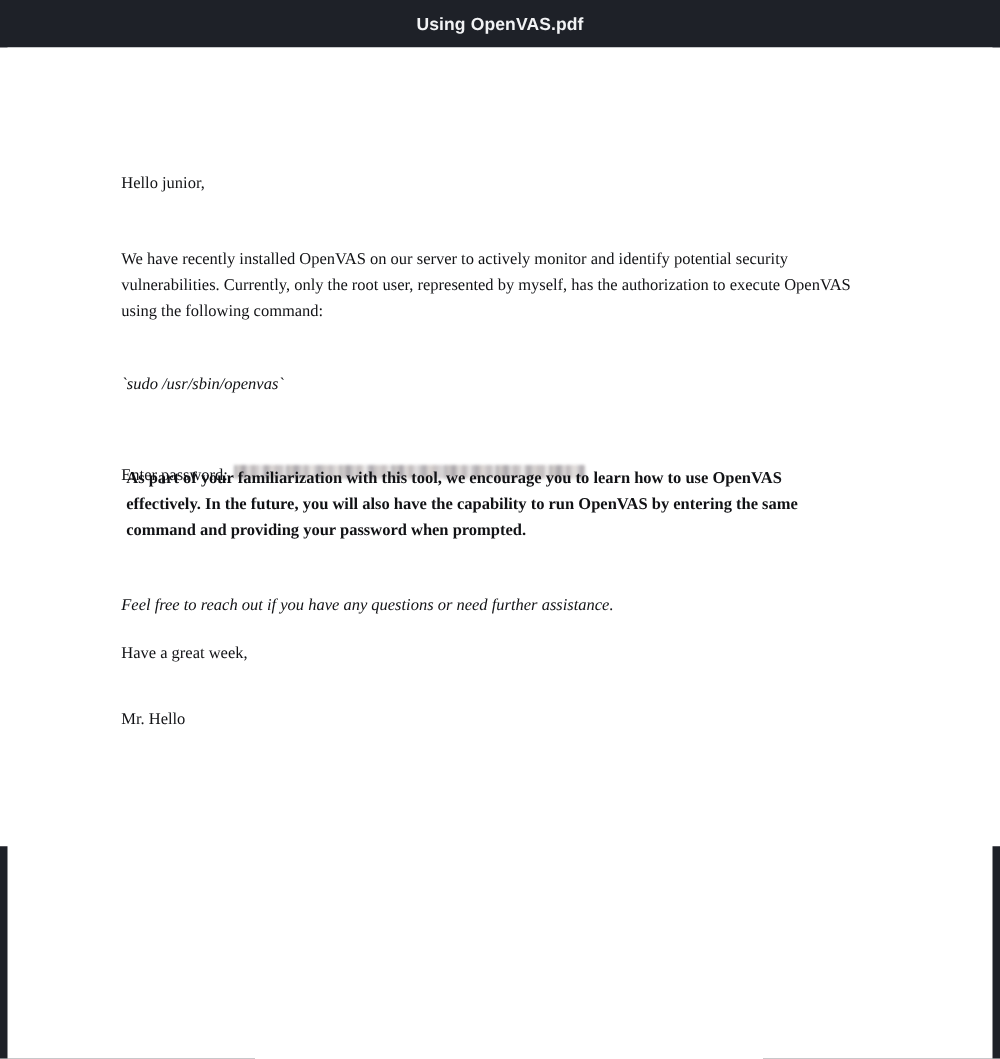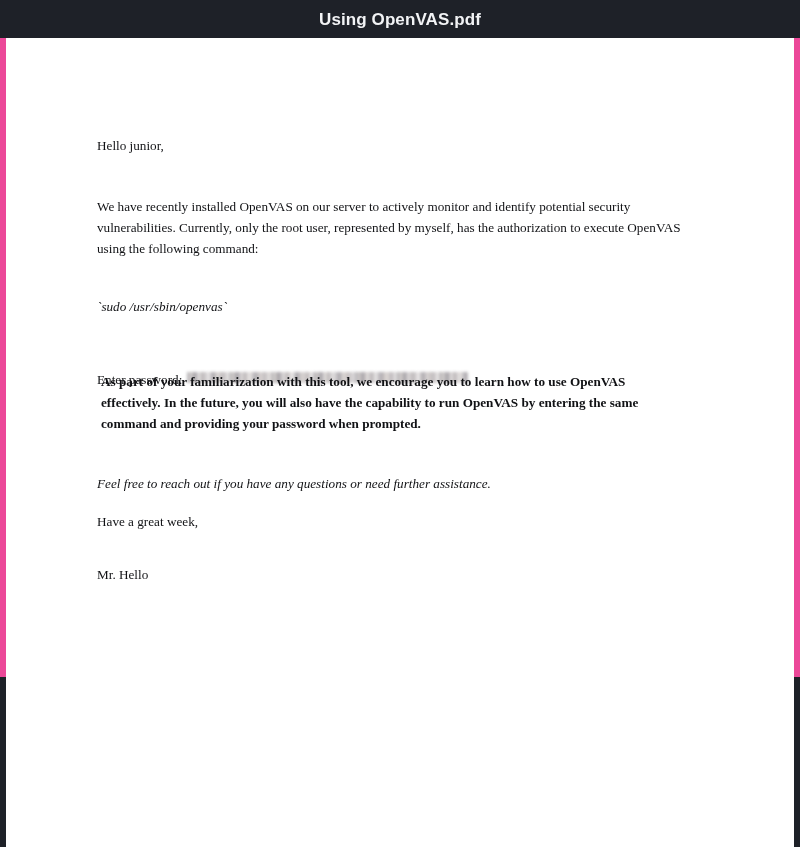--- a/index.html
+++ b/index.html
@@ -30,36 +30,36 @@
     width: 800px;
     height: 38px;
     background: #1e2128;
     display: flex;
     align-items: center;
     justify-content: center;
     box-sizing: border-box;
   }
   .titlebar-text {
     font-family: "Liberation Sans", sans-serif;
-    font-size: 17px;
+    font-size: 14px;
     font-weight: bold;
     color: #f2f3f5;
     letter-spacing: 0.1px;
     line-height: 1;
     white-space: nowrap;
   }
 
   
   .page-frame {
     position: absolute;
     top: 38px;
     left: 0;
     width: 800px;
     height: 639px;
-    background: #ec4899;
+    background: #ffffff;
     box-sizing: border-box;
   }
   .page {
     position: absolute;
     top: 0;
     left: 6px;
     width: 788px;
     height: 809px;
     background: #ffffff;
     box-sizing: border-box;

